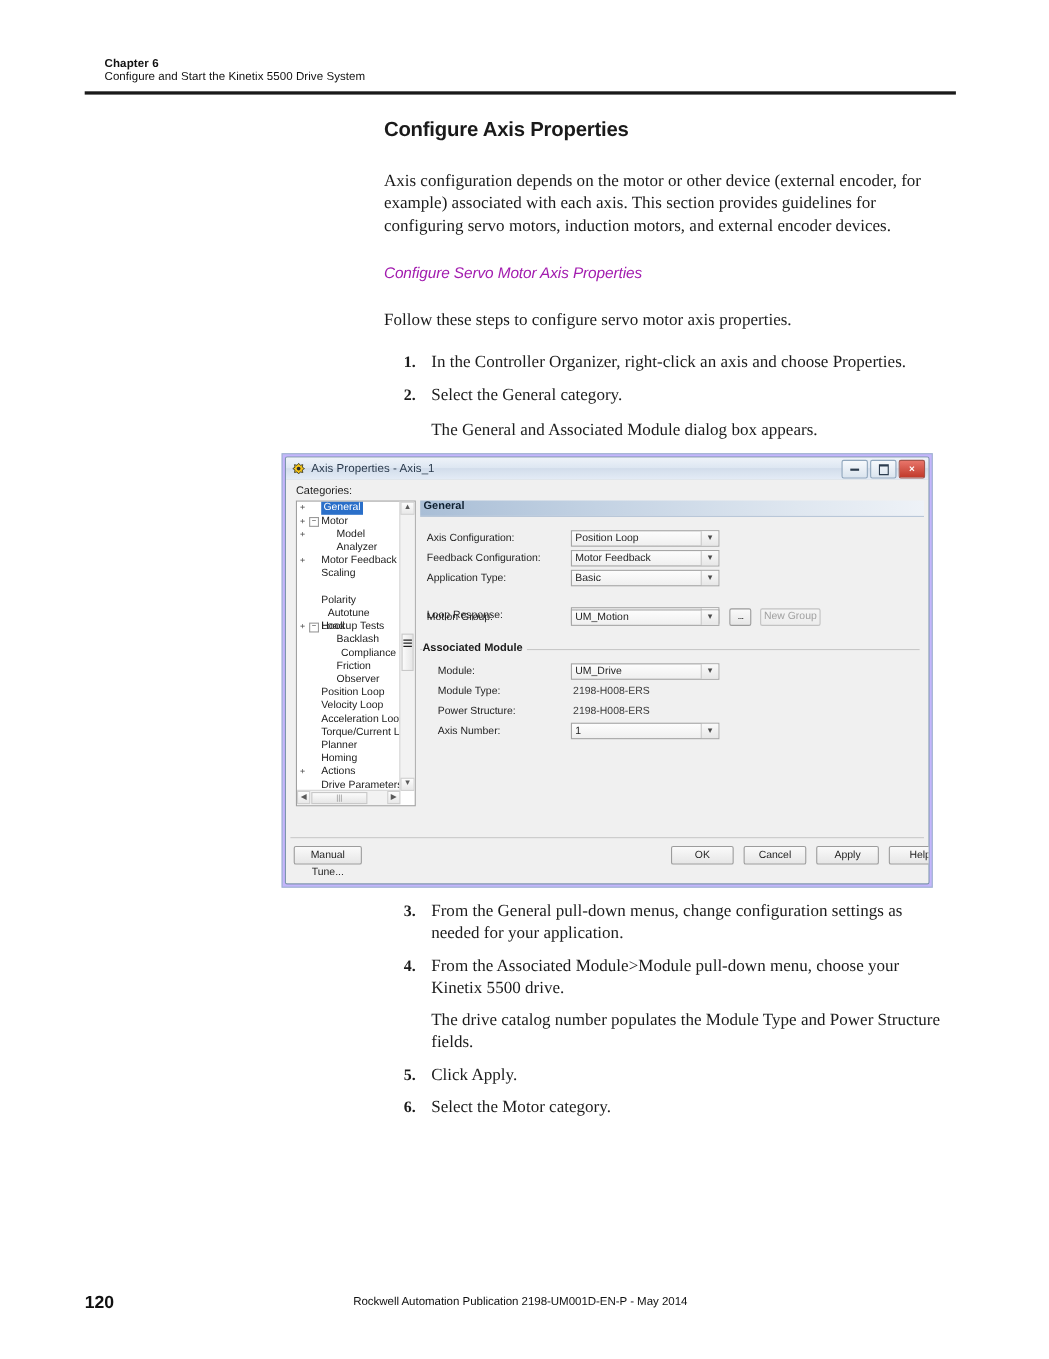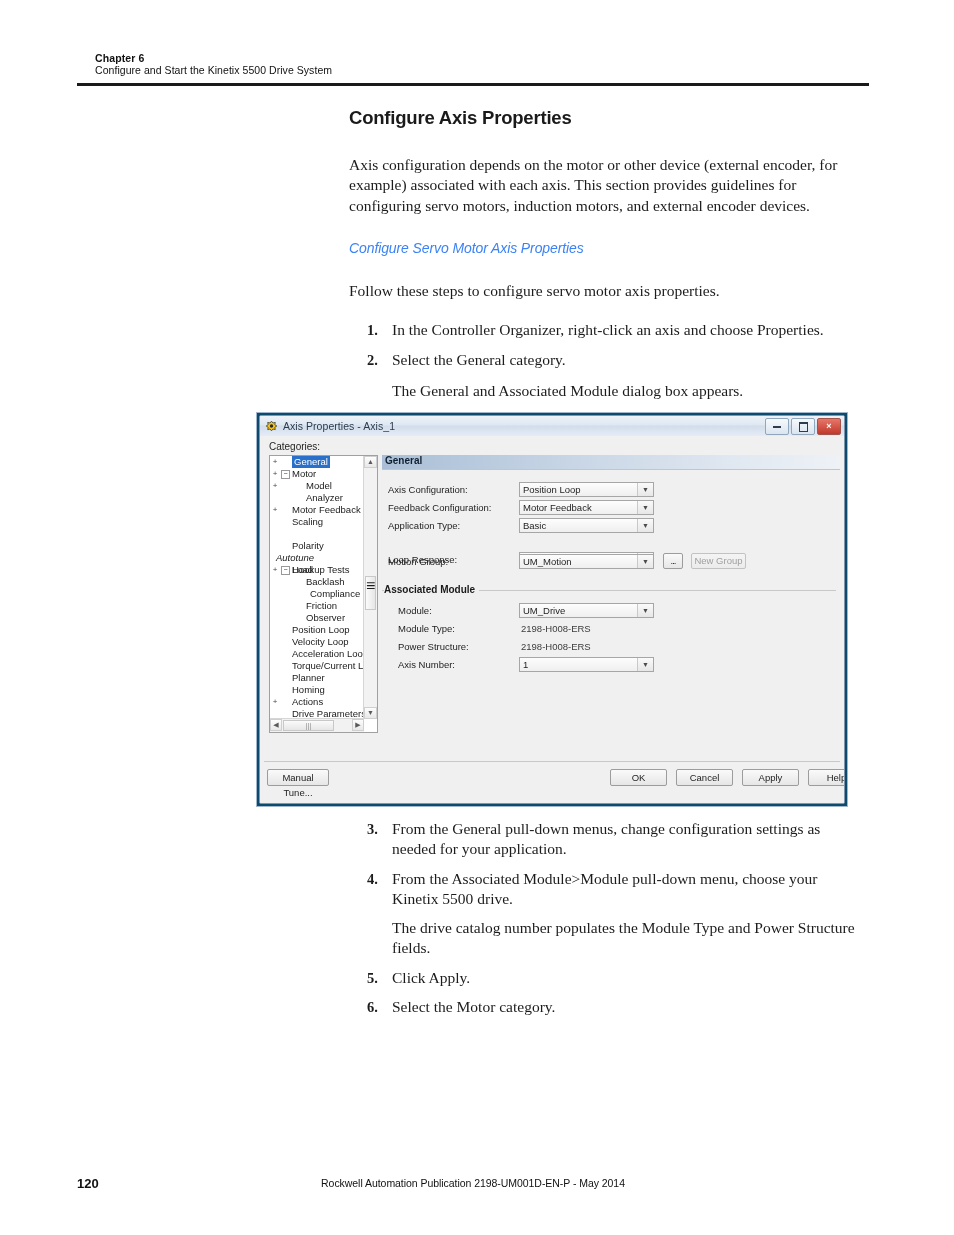--- a/index.html
+++ b/index.html
@@ -24,38 +24,38 @@
     letter-spacing:-0.2px;color:#1a1a1a;
   }
   p.body{
     position:absolute;margin:0;font-size:15.5px;line-height:20.4px;
     color:#1c1c1c;text-align:left;
   }
   h2.sub{
     position:absolute;margin:0;
     font-family:"Liberation Sans",sans-serif;
     font-style:italic;font-weight:normal;font-size:14px;
-    color:#3b82f6;letter-spacing:-.1px;
+    color:#a21caf;letter-spacing:-.1px;
   }
   ol.steps{list-style:none;margin:0;padding:0;position:absolute;}
   ol.steps li{position:relative;font-size:15.5px;line-height:20.3px;color:#1c1c1c;}
   .num{position:absolute;left:0;top:0;font-weight:bold;font-size:14.5px;}
   .stxt{display:block;margin-left:25px;}
   .subtxt{display:block;margin-left:25px;}
 
   
   .ftr{position:absolute;left:77px;top:1176px;width:792px;
        font-family:"Liberation Sans",sans-serif;font-size:10.5px;color:#111;}
-  .ftr .pg{position:absolute;left:0;top:0;font-weight:bold;font-size:13px;}
+  .ftr .pg{position:absolute;left:0;top:0;font-weight:bold;font-size:16px;}
   .ftr .pub{position:absolute;left:0;top:1px;width:792px;text-align:center;letter-spacing:-.05px;}
 
   
   .shot{
     position:absolute;left:256px;top:412px;width:592px;height:395px;
-    background:#0c4a6e;
+    background:#c4b5fd;
     border:1px solid #9fb6cd;
     box-sizing:border-box;
     font-family:"Liberation Sans",sans-serif;
     color:#1e1e1e;
   }
   .win{
     position:absolute;inset:2px;
     background:#f0f0f0;
     border:1px solid #7d95ad;
     border-radius:2px;
@@ -251,21 +251,21 @@
               <div class="tnode">
                 <span class="lbl" style="left: 22px;">Scaling</span>
               </div>
               <div class="tnode">
                 <span class="lbl" style="left: 22px; margin-top: 36px;">Hookup Tests</span>
               </div>
               <div class="tnode">
                 <span class="lbl" style="left: 22px;">Polarity</span>
               </div>
               <div class="tnode">
-                <span class="lbl" style="left: 6px; font-style: italic;">Autotune</span>
+                <span class="lbl" style="left: 28px;">Autotune</span>
               </div>
               <div class="tnode">
                 <span class="exp">+</span>
                 <span class="box" style="left: 11px;">−</span>
                 <span class="lbl" style="left: 22px;">Load</span>
               </div>
               <div class="tnode">
                 <span class="lbl" style="left: 36px;">Backlash</span>
               </div>
               <div class="tnode">

